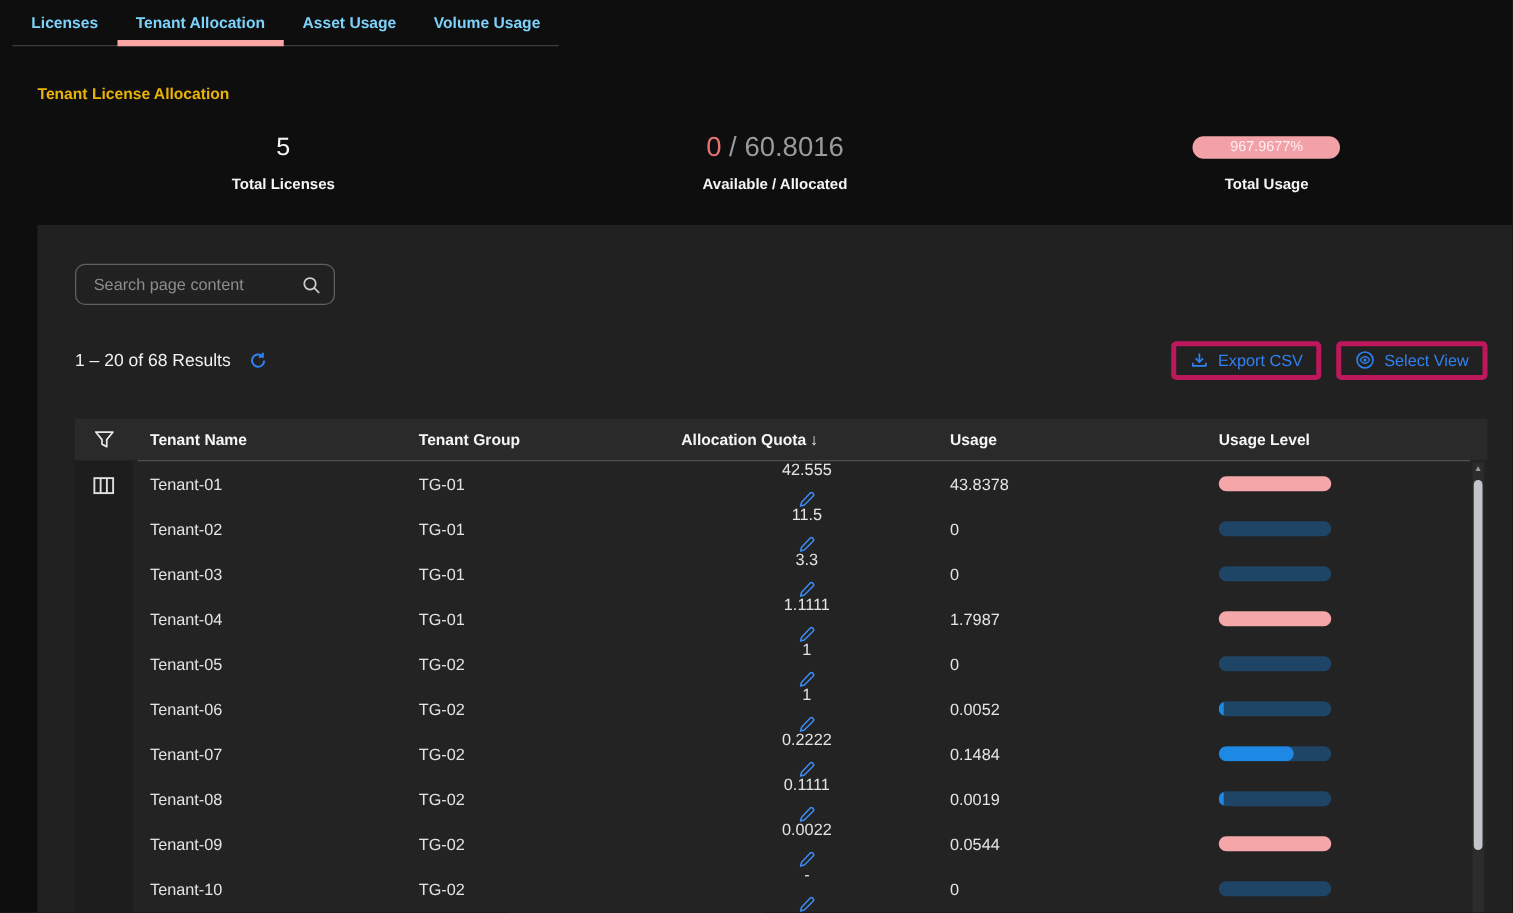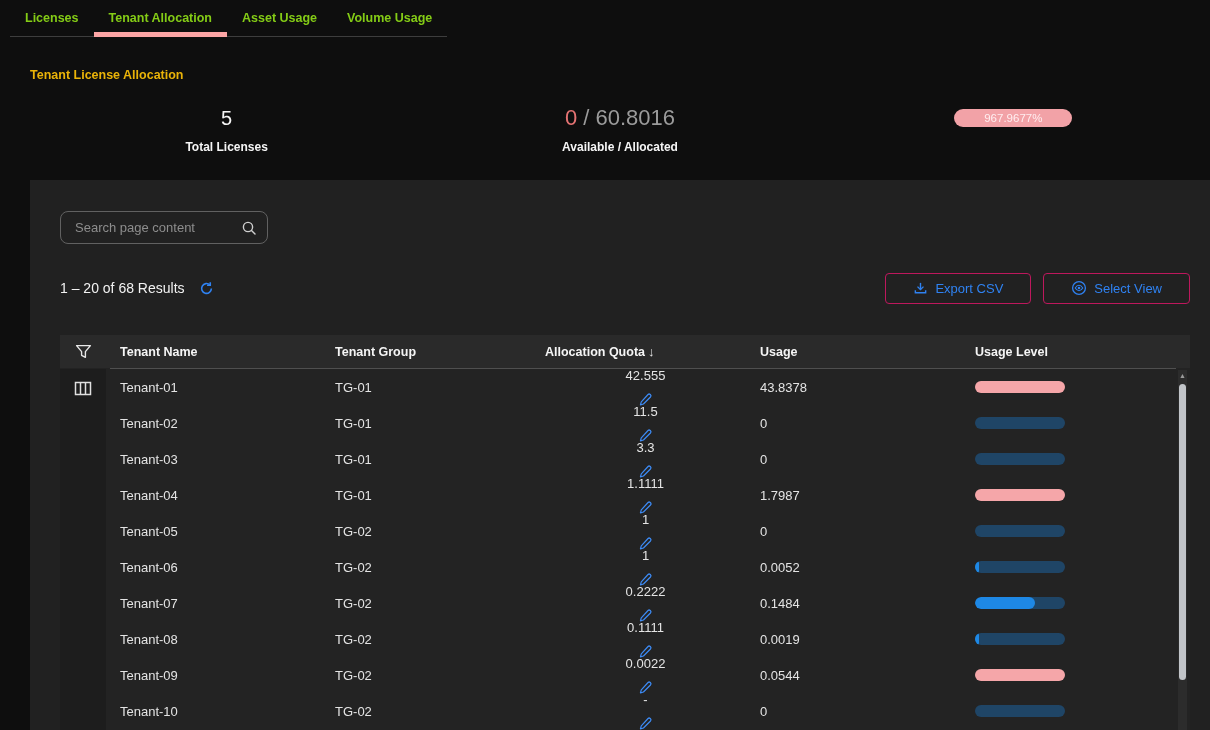--- a/index.html
+++ b/index.html
@@ -4,21 +4,21 @@
 <style>
   * { box-sizing: border-box; }
   html,body { margin:0; padding:0; }
   body {
     width:1210px; height:730px; overflow:hidden; position:relative;
     background:#0e0e0e; color:#ffffff;
     font-family:"Liberation Sans", sans-serif;
   }
   
   .tabbar { position:absolute; top:0; left:10px; display:flex; border-bottom:1px solid #3d3d3d; }
-  .tab { padding:11px 15px 9px; font-size:12.5px; font-weight:bold; color:#84cc16; cursor:pointer;text-align:right; }
+  .tab { padding:11px 15px 9px; font-size:12.5px; font-weight:bold; color:#7dd3fc; cursor:pointer;text-align:right; }
   .tab.active { border-bottom:5px solid #fca5a5; padding-bottom:7px; margin-bottom:-1px; }
   
   .page-title { position:absolute; left:30px; top:68px; font-size:12.5px; font-weight:bold; color:#eab308; }
   .stats { position:absolute; top:105px; left:30px; width:1180px; display:flex; }
   .stat { flex:1; text-align:center; }
   .stat-value-line { height:26px; display:flex; align-items:center; justify-content:center; }
   .big-num { font-size:20px; color:#f5f5f5; }
   .mid-num { font-size:22px; color:#9b9b9b; }
   .mid-num .avail { color:#e57373; }
   .badge { display:inline-block; background:#f2a2a7; color:#ffeef0; border-radius:10px; padding:3px 30px; font-size:11.5px; }
@@ -27,22 +27,22 @@
   .panel { position:absolute; left:30px; top:180px; width:1180px; height:550px; background:#212121; }
   .search-box { position:absolute; left:30px; top:31px; width:208px; height:33px;
     border:1px solid #616161; border-radius:8px; display:flex; align-items:center; padding:0 10px 0 12px; }
   .search-input { flex:1; min-width:0; background:transparent; border:none; outline:none;
     color:#bef264; font-size:13px; font-family:inherit; }
   .search-input::placeholder { color:#8d8d8d; }
   .results-row { position:absolute; left:30px; right:20px; top:92px; height:32px; display:flex; align-items:center; }
   .results-text { font-size:14px; color:#f2f2f2; }
   .refresh-btn { margin-left:14px; display:flex; align-items:center; cursor:pointer; }
   .spacer { flex:1; }
-  .btn { display:inline-flex; align-items:center; gap:7px; height:31px; padding:0 27px;
-    border:1px solid #be185d; border-radius:4px; color:#2f82f2; font-size:13px;
+  .btn { display:inline-flex; align-items:center; gap:7px; height:31px; padding:0 11px;
+    border:4px solid #be185d; border-radius:4px; color:#2f82f2; font-size:13px;
     background:transparent; cursor:pointer; }
   .btn + .btn { margin-left:12px; }
   
   .table { position:absolute; left:30px; top:155px; width:1130px; height:395px; background:#232323; }
   .table-header { height:33px; background:#2a2a2a; display:flex; align-items:center; }
   .h-gutter { width:46px; display:flex; justify-content:center; align-items:center; }
   .hcell { font-size:12.5px; font-weight:bold; color:#f5f5f5; padding-left:14px; }
   .c-name  { width:215px; } .c-group { width:210px; } .c-quota { width:215px; }
   .c-usage { width:215px; } .c-level { flex:1; }
   .sort-arrow { font-weight:normal; font-size:13px; margin-left:3px; color:#e8e8e8; }
@@ -84,20 +84,21 @@
   <div class="stat">
     <div class="stat-value-line">
       <span class="mid-num"><span class="avail">0</span><span> / </span><span>60.8016</span></span>
     </div>
     <div class="stat-label">Available / Allocated</div>
   </div>
   <div class="stat">
     <div class="stat-value-line">
         <span class="badge">967.9677%</span>
       </div>
+    <div class="stat-label">Total Usage</div>
   </div>
 </div>
 
 <div class="panel">
 
   <div class="search-box">
     <input class="search-input" type="text" placeholder="Search page content" style="">
     <span style="display:flex;">
       <svg width="16" height="16" viewBox="0 0 16 16">
           <circle cx="7" cy="7" r="4.6" fill="none" stroke="#cfcfcf" stroke-width="1.4"></circle>

